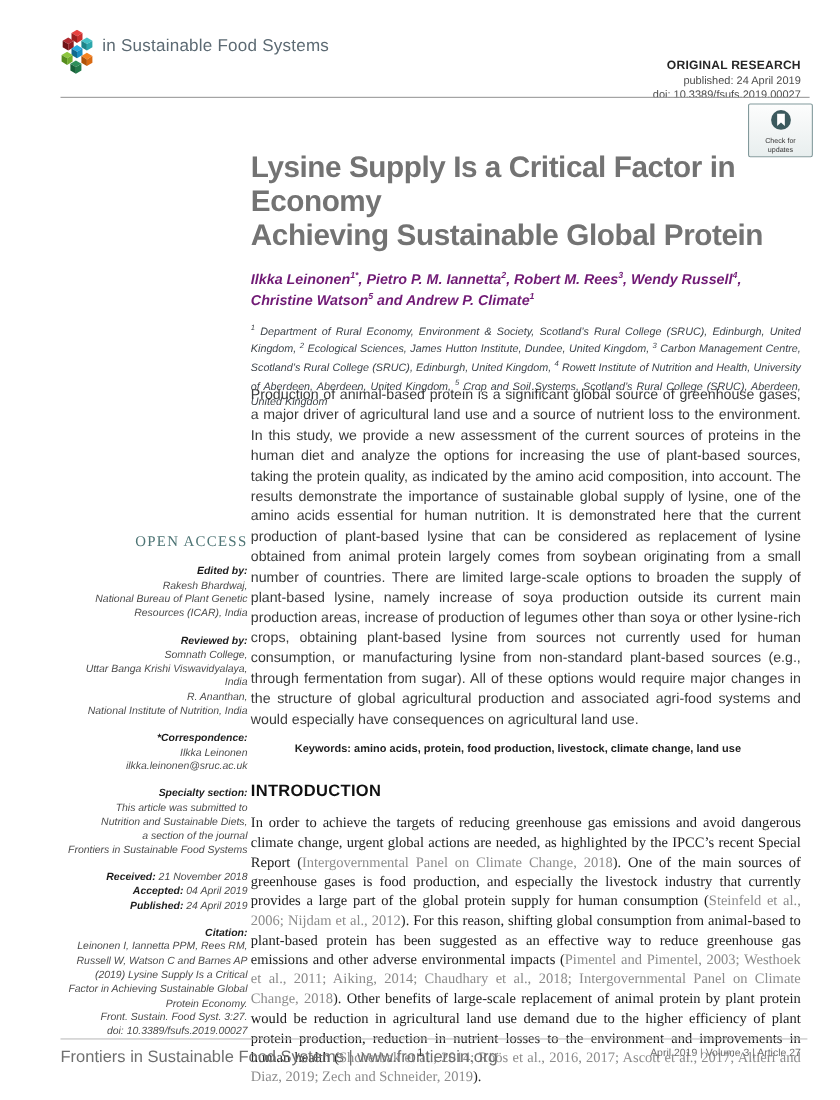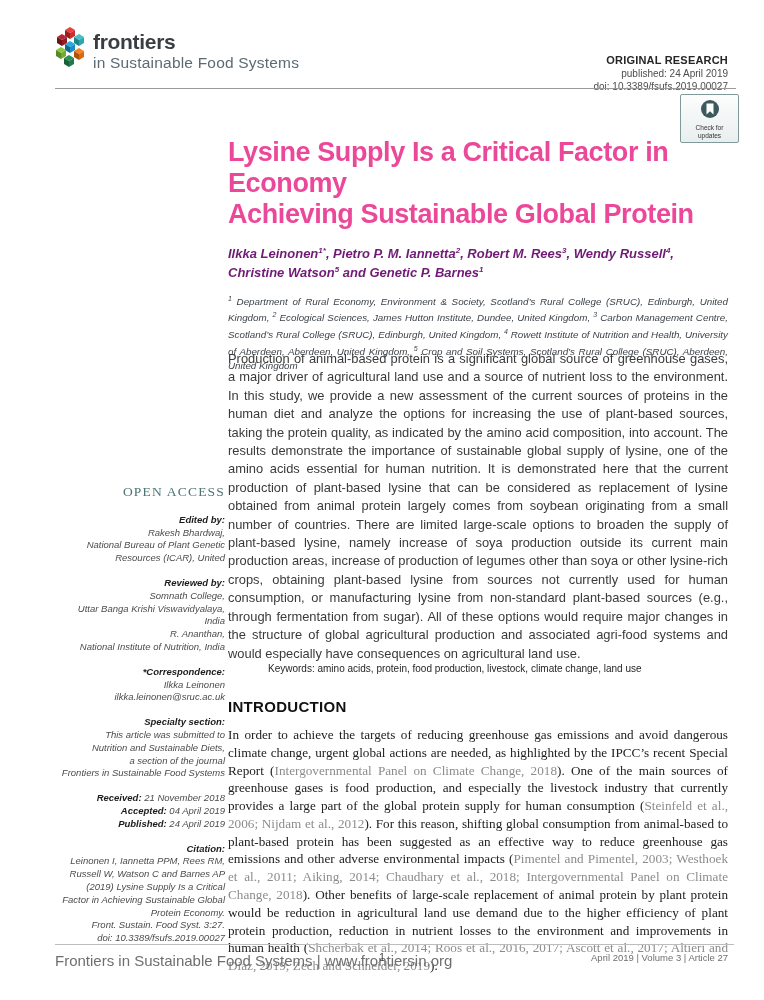--- a/index.html
+++ b/index.html
@@ -17,30 +17,30 @@
   .header-rule{position:absolute;left:55px;right:28px;top:88px;height:1px;background:#9b9b9b;}
 
   
   .badge{position:absolute;left:680px;top:94px;width:57px;height:47px;border:1px solid #82999b;
          border-radius:2px;background:linear-gradient(#fdfdfd, #e8eeee);text-align:center;cursor:pointer;}
   .badge svg{margin-top:4px;}
   .badge-text{font-size:6.5px;line-height:7.5px;color:#333;margin-top:1px;}
 
   
   .title-block{position:absolute;left:228px;top:137px;width:500px;}
-  .title{font-size:27px;line-height:31px;font-weight:bold;color:#ec4899;letter-spacing:-0.4px;}
+  .title{font-size:27px;line-height:31px;font-weight:bold;color:#737373;letter-spacing:-0.4px;}
   .authors{margin-top:13px;font-size:13px;line-height:16px;font-weight:bold;font-style:italic;color:#701a75;}
   .authors sup{font-size:8px;font-weight:bold;}
   .affils{margin-top:10px;font-size:9.8px;line-height:13.5px;font-style:italic;color:#3e444a;text-align:justify;}
   .affils sup{font-size:7px;}
 
   
   .main-flow{position:absolute;left:228px;top:350px;width:500px;}
   .abstract{font-size:12.9px;line-height:18.4px;color:#3a3a3a;text-align:justify;}
-  .keywords{font-size:10px;font-weight:normal;color:#1f1f1f;padding-left:40px;}
+  .keywords{margin-top:13px;font-size:10px;font-weight:bold;color:#1f1f1f;padding-left:40px;}
   .intro-heading{margin-top:24px;font-size:15px;font-weight:bold;color:#111;letter-spacing:0.3px;}
   .intro-body{margin-top:11px;font-family:"Liberation Serif",serif;font-size:13.2px;line-height:17.8px;
               color:#212121;text-align:justify;}
   .cite{color:#8c8c8c;}
 
   
   .sidebar{position:absolute;left:55px;top:486px;width:170px;text-align:right;
            font-size:9.5px;line-height:12.8px;font-style:italic;color:#4c4c4c;}
   .open-access{font-style:normal;font-weight:normal;font-size:13.5px;letter-spacing:1.2px;
                color:#4d7474;margin-bottom:15px;font-family:"Liberation Serif",serif;}
@@ -85,21 +85,20 @@
     <polygon points="24,21 29,24 24,27 19,24" fill="#f58220"></polygon>
     <polygon points="19,24 24,27 24,33 19,30" fill="#b05208"></polygon>
     <polygon points="29,24 24,27 24,33 29,30" fill="#d96a12"></polygon>
 
     <polygon points="14,28 19,31 14,34 9,31" fill="#2e8f5b"></polygon>
     <polygon points="9,31 14,34 14,40 9,37" fill="#176239"></polygon>
     <polygon points="19,31 14,34 14,40 19,37" fill="#227a4a"></polygon>
   </svg>
 
   <div class="brand">
-    <div class="brand-bold">frontiers</div>
     <div class="brand-sub">in Sustainable Food Systems</div>
   </div>
 
   <div class="header-meta">
     <div class="header-type">ORIGINAL RESEARCH</div>
     <div class="header-pub">published: 24 April 2019</div>
     <div class="header-doi">doi: 10.3389/fsufs.2019.00027</div>
   </div>
 
   <div class="header-rule"></div>
@@ -116,41 +115,41 @@
   </div>
 
   <div class="title-block">
     <div class="title">
         <div>Lysine Supply Is a Critical Factor in</div>
         <div>Economy</div>
         <div>Achieving Sustainable Global Protein</div>
       </div>
     <div class="authors">
         <div><span>Ilkka Leinonen</span><sup>1*</sup><span>, Pietro P. M. Iannetta</span><sup>2</sup><span>, Robert M. Rees</span><sup>3</sup><span>, Wendy Russell</span><sup>4</sup><span>,</span></div>
-        <div><span>Christine Watson</span><sup>5</sup><span> and Genetic P. Barnes</span><sup>1</sup></div>
+        <div><span>Christine Watson</span><sup>5</sup><span> and Andrew P. Climate</span><sup>1</sup></div>
       </div>
     <div class="affils"><sup>1</sup><span> Department of Rural Economy, Environment &amp; Society, Scotland’s Rural College (SRUC), Edinburgh, United Kingdom, </span><sup>2</sup><span> Ecological Sciences, James Hutton Institute, Dundee, United Kingdom, </span><sup>3</sup><span> Carbon Management Centre, Scotland’s Rural College (SRUC), Edinburgh, United Kingdom, </span><sup>4</sup><span> Rowett Institute of Nutrition and Health, University of Aberdeen, Aberdeen, United Kingdom, </span><sup>5</sup><span> Crop and Soil Systems, Scotland’s Rural College (SRUC), Aberdeen, United Kingdom</span></div>
   </div>
 
   <div class="main-flow">
     <div class="abstract">Production of animal-based protein is a significant global source of greenhouse gases, a major driver of agricultural land use and a source of nutrient loss to the environment. In this study, we provide a new assessment of the current sources of proteins in the human diet and analyze the options for increasing the use of plant-based sources, taking the protein quality, as indicated by the amino acid composition, into account. The results demonstrate the importance of sustainable global supply of lysine, one of the amino acids essential for human nutrition. It is demonstrated here that the current production of plant-based lysine that can be considered as replacement of lysine obtained from animal protein largely comes from soybean originating from a small number of countries. There are limited large-scale options to broaden the supply of plant-based lysine, namely increase of soya production outside its current main production areas, increase of production of legumes other than soya or other lysine-rich crops, obtaining plant-based lysine from sources not currently used for human consumption, or manufacturing lysine from non-standard plant-based sources (e.g., through fermentation from sugar). All of these options would require major changes in the structure of global agricultural production and associated agri-food systems and would especially have consequences on agricultural land use.</div>
     <div class="keywords">Keywords: amino acids, protein, food production, livestock, climate change, land use</div>
     <div class="intro-heading">INTRODUCTION</div>
     <div class="intro-body"><span>In order to achieve the targets of reducing greenhouse gas emissions and avoid dangerous climate change, urgent global actions are needed, as highlighted by the IPCC’s recent Special Report (</span><span class="cite">Intergovernmental Panel on Climate Change, 2018</span><span>). One of the main sources of greenhouse gases is food production, and especially the livestock industry that currently provides a large part of the global protein supply for human consumption (</span><span class="cite">Steinfeld et al., 2006; Nijdam et al., 2012</span><span>). For this reason, shifting global consumption from animal-based to plant-based protein has been suggested as an effective way to reduce greenhouse gas emissions and other adverse environmental impacts (</span><span class="cite">Pimentel and Pimentel, 2003; Westhoek et al., 2011; Aiking, 2014; Chaudhary et al., 2018; Intergovernmental Panel on Climate Change, 2018</span><span>). Other benefits of large-scale replacement of animal protein by plant protein would be reduction in agricultural land use demand due to the higher efficiency of plant protein production, reduction in nutrient losses to the environment and improvements in human health (</span><span class="cite">Shcherbak et al., 2014; Röös et al., 2016, 2017; Ascott et al., 2017; Altieri and Diaz, 2019; Zech and Schneider, 2019</span><span>).</span></div>
   </div>
 
   <div class="sidebar">
     <div class="open-access">OPEN ACCESS</div>
 
     <div class="sb-group">
       <div class="sb-label">Edited by:</div>
       <div>
           <div>Rakesh Bhardwaj,</div>
           <div>National Bureau of Plant Genetic</div>
-          <div>Resources (ICAR), United</div>
+          <div>Resources (ICAR), India</div>
         </div>
     </div>
 
     <div class="sb-group">
       <div class="sb-label">Reviewed by:</div>
       <div>
           <div>Somnath College,</div>
           <div>Uttar Banga Krishi Viswavidyalaya,</div>
           <div>India</div>
           <div>R. Ananthan,</div>

